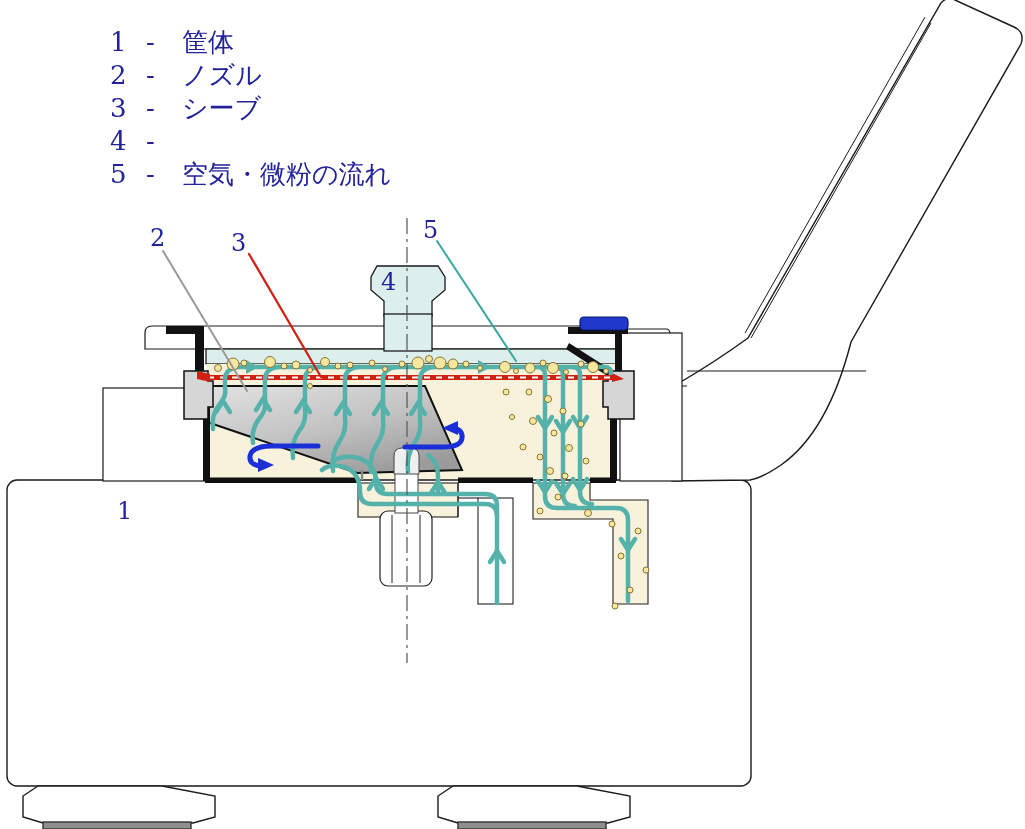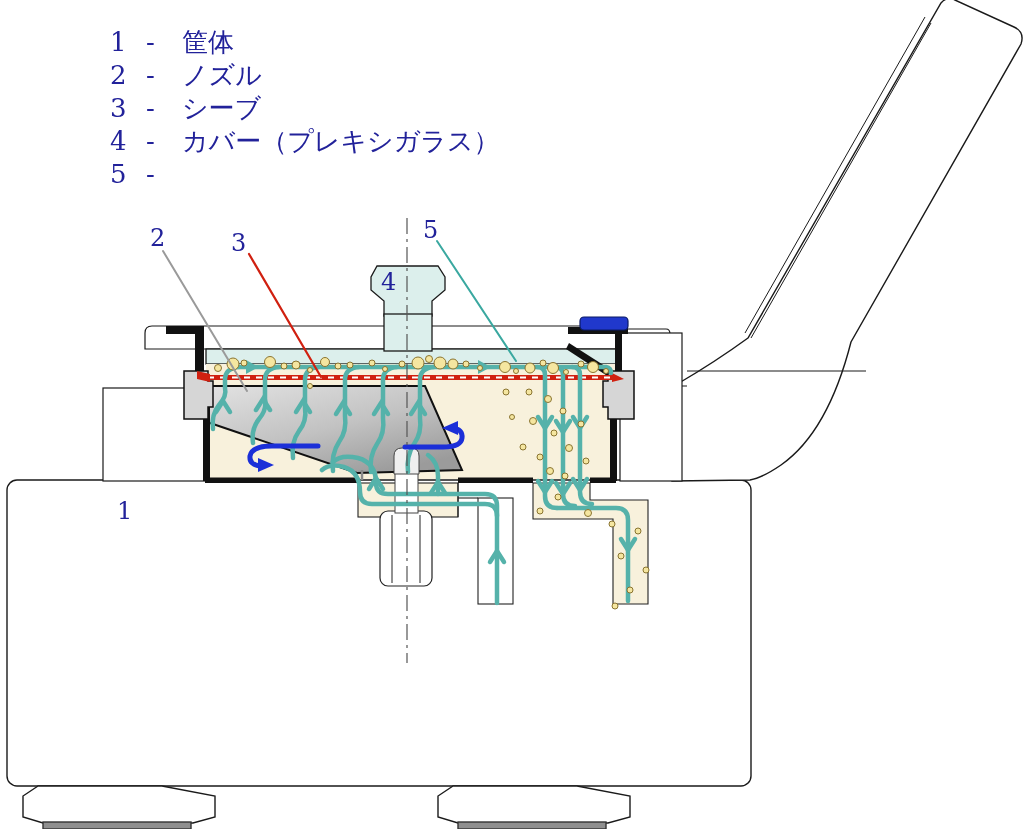--- a/index.html
+++ b/index.html
@@ -252,25 +252,25 @@
         <span>ノズル</span>
   </div>
   <div class="legend-row">
     <span class="legend-num">3</span>
         <span class="legend-sep">-</span>
         <span>シーブ</span>
   </div>
   <div class="legend-row">
     <span class="legend-num">4</span>
         <span class="legend-sep">-</span>
-        <span>カバー（プレキシガラス）</span>
   </div>
   <div class="legend-row">
     <span class="legend-num">5</span>
         <span class="legend-sep">-</span>
+        <span>空気・微粉の流れ</span>
   </div>
 </div>
 
 <div id="callout-2" class="callout">2</div>
 <div id="callout-3" class="callout">3</div>
 <div id="callout-5" class="callout">5</div>
 <div id="callout-4" class="callout">4</div>
 <div id="callout-1" class="callout">1</div>
 
 </div>

